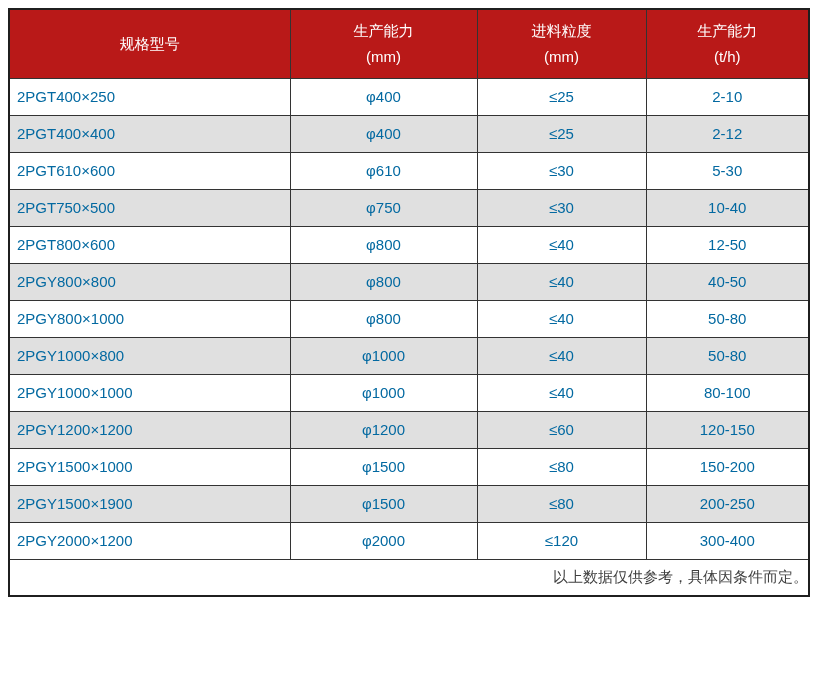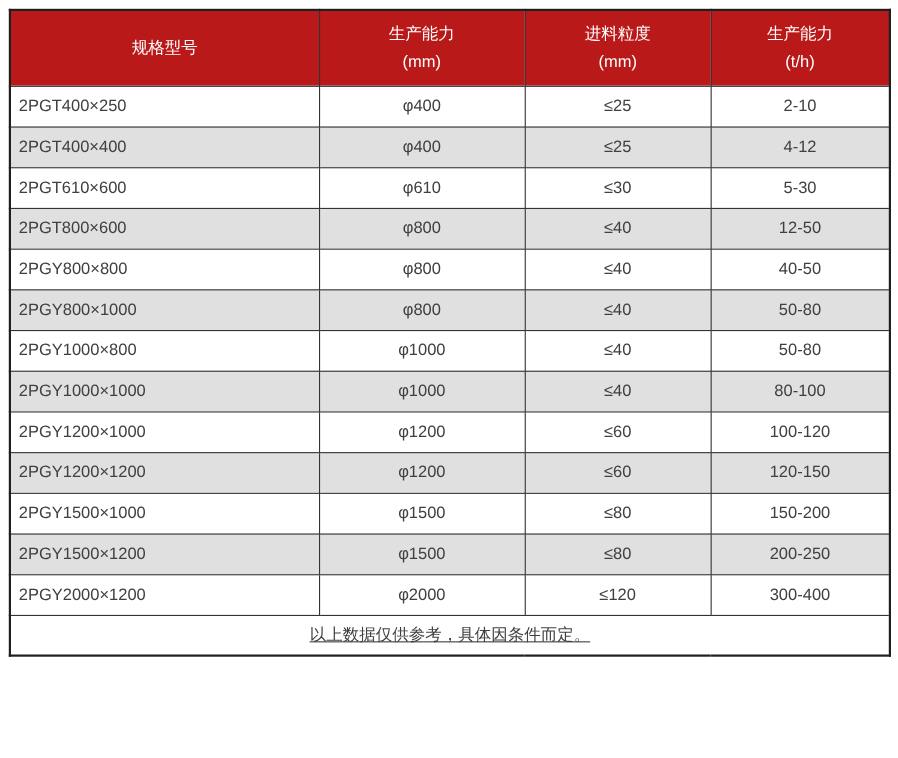--- a/index.html
+++ b/index.html
@@ -37,43 +37,42 @@
     vertical-align: middle;
     padding: 0;
   }
   .th-line {
     line-height: 26px;
   }
   
   tbody td {
     height: 37px;
     font-size: 15px;
-    color: #404040;
+    color: #0369a1;
     text-align: center;
     vertical-align: middle;
     padding: 0;
     background: #ffffff;
   }
   tbody td:first-child {
     text-align: left;
     padding-left: 7px;
   }
   tbody tr:nth-child(even) td {
     background: #e0e0e0;
   }
   
   tfoot td {
     height: 37px;
     font-size: 15px;
     color: #3f3f3f;
-    text-align: center;
+    text-align: right;
     vertical-align: middle;
     background: #ffffff;
     padding: 0;
-    text-decoration: underline;
   }
 </style>
 </head>
 <body>
 
 <div class="page">
   <table class="spec-table">
     <colgroup>
       <col style="width:281px">
       <col style="width:187px">
@@ -103,27 +102,33 @@
         <tr>
           <td>2PGT400×250</td>
           <td>φ400</td>
           <td>≤25</td>
           <td>2-10</td>
         </tr>
         <tr>
           <td>2PGT400×400</td>
           <td>φ400</td>
           <td>≤25</td>
-          <td>4-12</td>
+          <td>2-12</td>
         </tr>
         <tr>
           <td>2PGT610×600</td>
           <td>φ610</td>
           <td>≤30</td>
           <td>5-30</td>
+        </tr>
+        <tr>
+          <td>2PGT750×500</td>
+          <td>φ750</td>
+          <td>≤30</td>
+          <td>10-40</td>
         </tr>
         <tr>
           <td>2PGT800×600</td>
           <td>φ800</td>
           <td>≤40</td>
           <td>12-50</td>
         </tr>
         <tr>
           <td>2PGY800×800</td>
           <td>φ800</td>
@@ -142,39 +147,33 @@
           <td>≤40</td>
           <td>50-80</td>
         </tr>
         <tr>
           <td>2PGY1000×1000</td>
           <td>φ1000</td>
           <td>≤40</td>
           <td>80-100</td>
         </tr>
         <tr>
-          <td>2PGY1200×1000</td>
-          <td>φ1200</td>
-          <td>≤60</td>
-          <td>100-120</td>
-        </tr>
-        <tr>
           <td>2PGY1200×1200</td>
           <td>φ1200</td>
           <td>≤60</td>
           <td>120-150</td>
         </tr>
         <tr>
           <td>2PGY1500×1000</td>
           <td>φ1500</td>
           <td>≤80</td>
           <td>150-200</td>
         </tr>
         <tr>
-          <td>2PGY1500×1200</td>
+          <td>2PGY1500×1900</td>
           <td>φ1500</td>
           <td>≤80</td>
           <td>200-250</td>
         </tr>
         <tr>
           <td>2PGY2000×1200</td>
           <td>φ2000</td>
           <td>≤120</td>
           <td>300-400</td>
         </tr>

